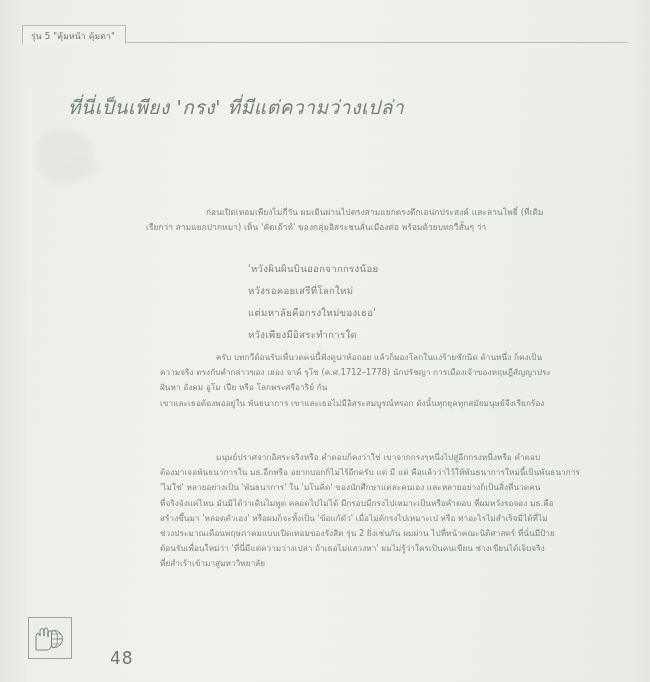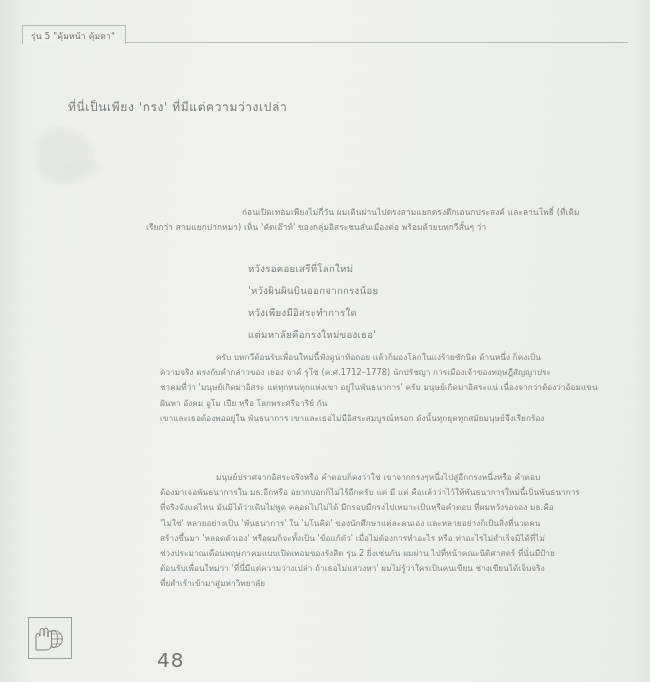--- a/index.html
+++ b/index.html
@@ -64,25 +64,26 @@
     white-space: nowrap;
   }
 
   
   #headline {
     position: absolute;
     left: 68px; top: 93px;
     width: 420px;
   }
   #headline .line {
-    font-size: 12px;
+    font-size: 19px;
     color: #76807c;
     letter-spacing: .6px;
     line-height: 28px;
     white-space: nowrap;
+    font-style: italic;
   }
   #headline .line.second {
     padding-left: 1px;
   }
 
   
   .smudge {
     position: absolute;
     background: #e3e5e1;
     opacity: .6;
@@ -99,21 +100,21 @@
     font-size: 8.3px;
     line-height: 15.4px;
     text-align: justify;
     letter-spacing: .1px;
   }
 
   #para-intro {
     left: 206px; top: 205px;
     width: 392px;
   }
-  #para-intro .l { display: block; white-space: nowrap; margin-left: 36px; }
+  #para-intro .l { display: block; white-space: nowrap; }
   #para-intro .l2 { margin-left: -60px; }
 
   
   #poem {
     position: absolute;
     left: 248px; top: 258px;
     width: 340px;
   }
   #poem .pline {
     font-size: 9.6px;
@@ -132,21 +133,21 @@
     font-size: 8.2px;
     line-height: 15.2px;
     letter-spacing: .05px;
   }
   #para-main .l { display: block; white-space: nowrap; }
   #para-main .indent { padding-left: 56px; }
 
   
   #para-main2 {
     position: absolute;
-    left: 160px; top: 470px;
+    left: 160px; top: 450px;
     width: 440px;
     color: #7b8581;
     font-size: 8.2px;
     line-height: 15.2px;
     letter-spacing: .05px;
   }
   #para-main2 .l { display: block; white-space: nowrap; }
   #para-main2 .indent { padding-left: 56px; }
 
   
@@ -159,24 +160,23 @@
     display: flex;
     align-items: center;
     justify-content: center;
   }
   #deco-box svg { display: block; }
 
   
   #page-number {
     position: absolute;
     left: 110px; top: 648px;
-    font-size: 20px;
+    font-size: 17px;
     color: #6f7673;
     letter-spacing: 1px;
-    margin-left: 47px;
   }
 
   
   #grain {
     position: absolute;
     inset: 0;
     pointer-events: none;
     background-image:
       repeating-linear-gradient(0deg, rgba(0,0,0,0.012) 0px, rgba(0,0,0,0.012) 1px, rgba(255,255,255,0) 1px, rgba(255,255,255,0) 3px);
     opacity: .5;
@@ -201,40 +201,39 @@
   <div id="headline">
     <div class="line">ที่นี่เป็นเพียง  'กรง' ที่มีแต่ความว่างเปล่า</div>
   </div>
 
   <div class="para" id="para-intro">
     <span class="l">ก่อนเปิดเทอมเพียงไม่กี่วัน  ผมเดินผ่านไปตรงสามแยกตรงตึกเอนกประสงค์ และลานโพธิ์ (ที่เดิม</span>
     <span class="l l2">เรียกว่า สามแยกปากหมา)  เห็น 'คัตเอ๊าท์' ของกลุ่มอิสระชนลั่นเมืองต่อ พร้อมด้วยบทกวีสั้นๆ ว่า</span>
   </div>
 
   <div id="poem">
+    <div class="pline">'หวังผินผินบินออกจากกรงน้อย</div>
     <div class="pline">หวังรอคอยเสรีที่โลกใหม่</div>
-    <div class="pline">'หวังผินผินบินออกจากกรงน้อย</div>
+    <div class="pline">แต่มหาลัยคือกรงใหม่ของเธอ'</div>
     <div class="pline">หวังเพียงมีอิสระทำการใด</div>
-    <div class="pline">แต่มหาลัยคือกรงใหม่ของเธอ'</div>
   </div>
 
   <div id="para-main">
-    <span class="l indent">ครับ  บทกวีต้อนรับเพื่อนใหม่นี้ฟังดูน่าท้อถอย     แล้วก็มองโลกในแง่ร้ายซักนิด  ด้านหนึ่ง  ก็คงเป็น</span>
+    <span class="l indent">ครับ  บทกวีต้อนรับเพื่นวดคน่นี้ฟังดูน่าท้อถอย     แล้วก็มองโลกในแง่ร้ายซักนิด  ด้านหนึ่ง  ก็คงเป็น</span>
     <span class="l">ความจริง  ตรงกับคำกล่าวของ  เยอง  จาค์  รุโซ  (ค.ศ.1712–1778)  นักปรัชญา  การเมืองเจ้าของทฤษฎีสัญญาประ</span>
-    <span class="l">ชาคมที่ว่า  'มนุษย์เกิดมาอิสระ  แต่ทุกหนทุกแห่งเขา  อยู่ในพันธนาการ'  ครับ  มนุษย์เกิดมาอิสระแน่  เนื่องจากว่าต้องว่าอ้อมแขน</span>
     <span class="l">ฝันหา  อังคม  อูโม  เปีย  หรือ  โลกพระศรีอาริย์  กัน</span>
     <span class="l">เขาและเธอต้องพออยู่ใน  พันธนาการ   เขาและเธอไม่มีอิสระสมบูรณ์หรอก    ดังนั้นทุกยุคทุกสมัยมนุษย์จึงเรียกร้อง</span>
   </div>
 
   <div id="para-main2">
     <span class="l indent">มนุษย์ปราศจากอิสระจริงหรือ   คำตอบก็คงว่าใช่   เขาจากกรงๆหนึ่งไปสู่อีกกรงหนึ่งหรือ  คำตอบ</span>
     <span class="l">ต้องมาเจอพันธนาการใน มธ.อีกหรือ    อยากบอกก็ไม่ไร้อีกครับ   แต่ มี แต่  คือแล้วว่าไว้ให้พันธนาการใหม่นี้เป็นพันธนาการ</span>
+    <span class="l">'ไม่ใช่'   หลายอย่างเป็น  'พันธนาการ'  ใน  'มโนคิด'  ของนักศึกษาแต่ละคนเอง    และหลายอย่างก็เป็นสิ่งที่นวดคน</span>
     <span class="l">ที่จริงจังแค่ไหน    มันมิได้ว่าเดินไม่พูด  คลอดไปไม่ได้  มีกรอบมีกรงไปเหมาะเป็นหรือคำตอบ  ที่ผมหวังรอจอง  มธ.คือ</span>
-    <span class="l">'ไม่ใช่'   หลายอย่างเป็น  'พันธนาการ'  ใน  'มโนคิด'  ของนักศึกษาแต่ละคนเอง    และหลายอย่างก็เป็นสิ่งที่นวดคน</span>
-    <span class="l">สร้างขึ้นมา  'หลอดตัวเอง'  หรือผมก็จะทั้งเป็น  'ข้อแก้ตัว'   เมื่อไม่ต้องการทำอะไร  หรือ  ท่าอะไรไม่สำเร็จมิได้ที่ไม่</span>
+    <span class="l">สร้างขึ้นมา  'หลอดตัวเอง'  หรือผมก็จะทั้งเป็น  'ข้อแก้ตัว'   เมื่อไม่ต้กรงไปเหมาะเป  หรือ  ท่าอะไรไม่สำเร็จมิได้ที่ไม่</span>
     <span class="l">ช่วงประมาณเดือนพฤษภาคมแบบเปิดเทอมของรังสิต รุ่น 2 ยิ่งเช่นกัน  ผมผ่าน ไปที่หน้าคณะนิติศาสตร์  ที่นั่นมีป้าย</span>
     <span class="l">ต้อนรับเพื่อนใหม่ว่า  'ที่นี่มีแต่ความว่างเปล่า   ถ้าเธอไม่แสวงหา'   ผมไม่รู้ว่าใครเป็นคนเขียน   ช่างเขียนได้เจ็บจริง</span>
     <span class="l">ที่ย่สำเร้าเข้ามาสู่มหาวิทยาลัย</span>
   </div>
 
   <div id="deco-box">
     <svg width="34" height="30" viewBox="0 0 34 30">
 
       <circle cx="21" cy="16" r="8.5" fill="none" stroke="#7d8480" stroke-width="1"></circle>
       <ellipse cx="21" cy="16" rx="3.6" ry="8.5" fill="none" stroke="#7d8480" stroke-width=".8"></ellipse>

